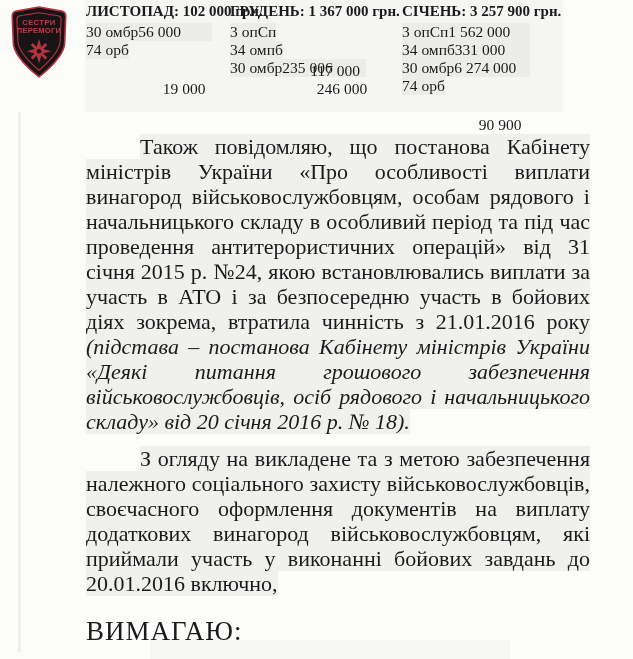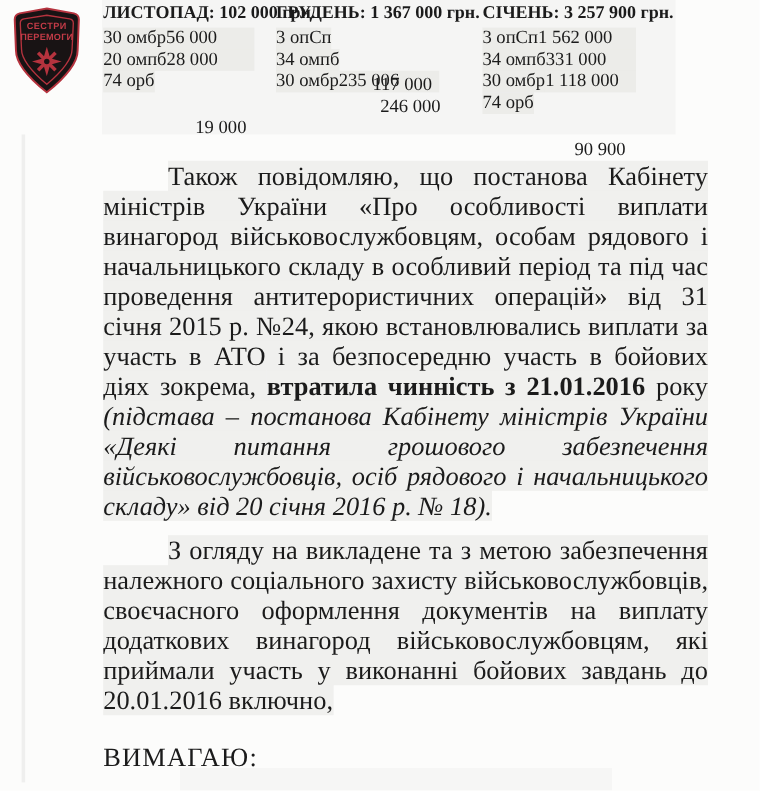--- a/index.html
+++ b/index.html
@@ -20,22 +20,22 @@
   .trow{display:flex;height:18px;line-height:18px;}
   .unit{white-space:nowrap;background:rgba(205,203,198,0.22);text-align:center;}
   .amt{flex:1;text-align:left;white-space:nowrap;background:rgba(205,203,198,0.22);}
   .shift{position:relative;left:34px;margin-top:39px;}
   
   .body-text{position:absolute;left:86px;top:134px;width:504px;}
   .para{margin:0 0 12px 0;font-size:22px;line-height:25px;text-align:justify;
         text-indent:54px;}
   .para span,.para b,.para i{background:rgba(205,203,198,0.25);}
   .para i{}
-  .para b{font-weight:bold;}
-  .demand{margin:22px 0 0 0;font-size:22px;line-height:26px;letter-spacing:1px;}
+  .para b{font-weight:normal;}
+  .demand{margin:22px 0 0 0;font-size:27px;line-height:26px;letter-spacing:1px;}
   .blot{position:absolute;background:rgba(0,0,0,0.025);pointer-events:none;}
 </style>
 </head>
 <body>
 
 <div class="page">
 
   <div class="scan-band" style="left:85px;top:0;width:478px;height:112px;"></div>
   <div class="page-edge"></div>
   <div class="blot" style="left:150px;top:640px;width:360px;height:19px;"></div>
@@ -54,24 +54,20 @@
     </g>
   </svg>
 
   <div class="table">
 
     <div class="col col1">
       <div class="col-header">ЛИСТОПАД: 102 000 грн.</div>
       <div class="trow">
         <span class="unit">30 омбр</span>
         <span class="amt">56 000</span>
-      </div>
-      <div class="trow">
-        <span class="unit">20 омпб</span>
-        <span class="amt">28 000</span>
       </div>
       <div class="trow">
         <span class="unit">74 орб</span>
         <span class="amt shift">19 000</span>
       </div>
     </div>
 
     <div class="col col2">
       <div class="col-header">ГРУДЕНЬ: 1 367 000 грн.</div>
       <div class="trow">
@@ -93,21 +89,21 @@
       <div class="trow">
         <span class="unit">3 опСп</span>
         <span class="amt">1 562 000</span>
       </div>
       <div class="trow">
         <span class="unit">34 омпб</span>
         <span class="amt">331 000</span>
       </div>
       <div class="trow">
         <span class="unit">30 омбр</span>
-        <span class="amt">1 118 000</span>
+        <span class="amt">6 274 000</span>
       </div>
       <div class="trow">
         <span class="unit">74 орб</span>
         <span class="amt shift">90 900</span>
       </div>
     </div>
 
   </div>
 
   <div class="body-text">

